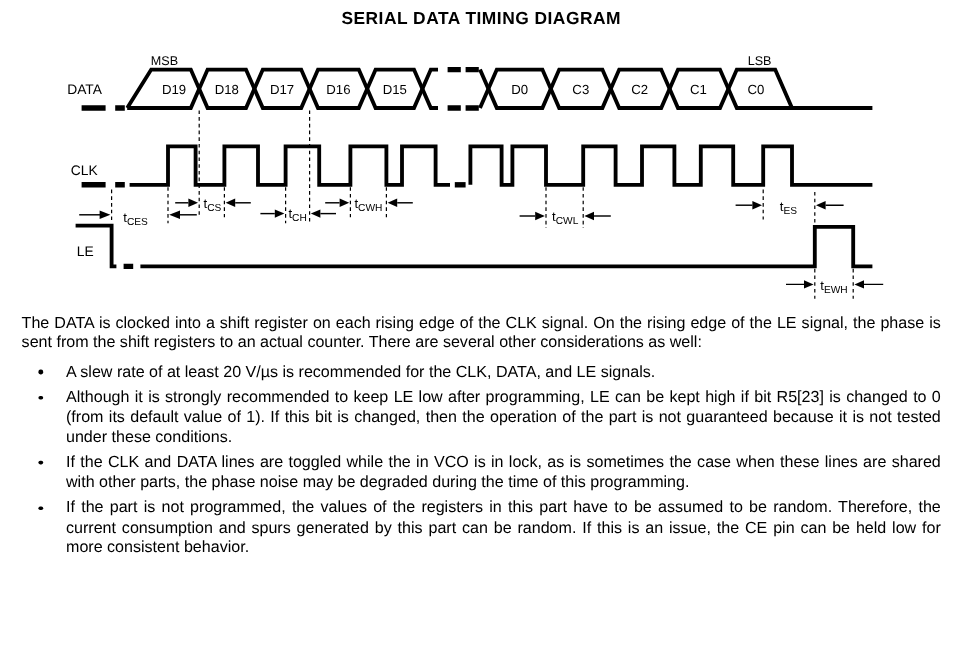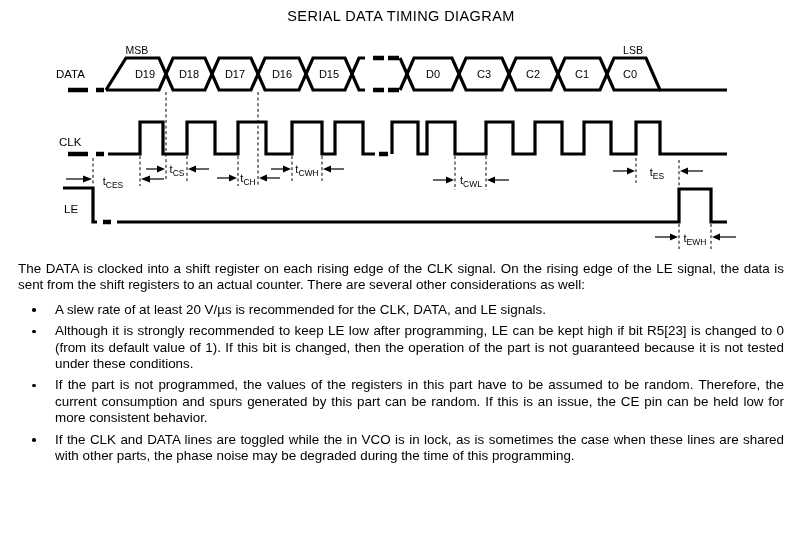--- a/index.html
+++ b/index.html
@@ -1,19 +1,19 @@
 <!DOCTYPE html>
 <html><head>
 <meta charset="utf-8">
 <style>
   html,body{margin:0;padding:0;background:#fff;}
   .page{position:relative;width:802px;height:546px;background:#ffffff;color:#000;
         font-family:"Liberation Sans",sans-serif;overflow:hidden;}
   .title{position:absolute;top:8px;left:0;width:100%;margin:0;text-align:center;
-         font-size:14.5px;font-weight:normal;letter-spacing:.4px;}
+         font-size:14.5px;font-weight:bold;letter-spacing:.4px;}
   .diagram{position:absolute;top:0;left:0;}
 
   
   .sig{fill:none;stroke:#000;stroke-width:3.2;}
   .lead{fill:none;stroke:#000;stroke-width:4.5;}
   .ref{stroke:#000;stroke-width:1;stroke-dasharray:3,2.6;}
   .aline{stroke:#000;stroke-width:1.2;}
   .ah{fill:#000;stroke:none;}
   .diagram text{fill:#000;font-family:"Liberation Sans",sans-serif;}
   .slabel{font-size:11.5px;}
@@ -150,33 +150,33 @@
         <polygon class="ah" points="678,237 670,233.5 670,240.5"></polygon>
         <line class="aline" x1="720" y1="237" x2="736" y2="237"></line>
         <polygon class="ah" points="712,237 720,233.5 720,240.5"></polygon>
         <text class="tl" x="695" y="242"><tspan>t</tspan><tspan class="tsub" dy="2.5">EWH</tspan></text>
       </g>
 
     </g>
   </svg>
 
   <div class="notes">
-    <p class="intro">The DATA is clocked into a shift register on each rising edge of the CLK signal. On the rising edge of the LE signal, the data is sent from the shift registers to an actual counter. There are several other considerations as well:</p>
+    <p class="intro">The DATA is clocked into a shift register on each rising edge of the CLK signal. On the rising edge of the LE signal, the phase is sent from the shift registers to an actual counter. There are several other considerations as well:</p>
 
     <div class="bullet">
       <span class="dot"></span>
       <div class="btext">A slew rate of at least 20 V/µs is recommended for the CLK, DATA, and LE signals.</div>
     </div>
     <div class="bullet">
       <span class="dot"></span>
       <div class="btext">Although it is strongly recommended to keep LE low after programming, LE can be kept high if bit R5[23] is changed to 0 (from its default value of 1). If this bit is changed, then the operation of the part is not guaranteed because it is not tested under these conditions.</div>
     </div>
     <div class="bullet">
       <span class="dot"></span>
-      <div class="btext">If the part is not programmed, the values of the registers in this part have to be assumed to be random. Therefore, the current consumption and spurs generated by this part can be random. If this is an issue, the CE pin can be held low for more consistent behavior.</div>
+      <div class="btext">If the CLK and DATA lines are toggled while the in VCO is in lock, as is sometimes the case when these lines are shared with other parts, the phase noise may be degraded during the time of this programming.</div>
     </div>
     <div class="bullet">
       <span class="dot"></span>
-      <div class="btext">If the CLK and DATA lines are toggled while the in VCO is in lock, as is sometimes the case when these lines are shared with other parts, the phase noise may be degraded during the time of this programming.</div>
+      <div class="btext">If the part is not programmed, the values of the registers in this part have to be assumed to be random. Therefore, the current consumption and spurs generated by this part can be random. If this is an issue, the CE pin can be held low for more consistent behavior.</div>
     </div>
   </div>
 
 </div>
 
 </body></html>

